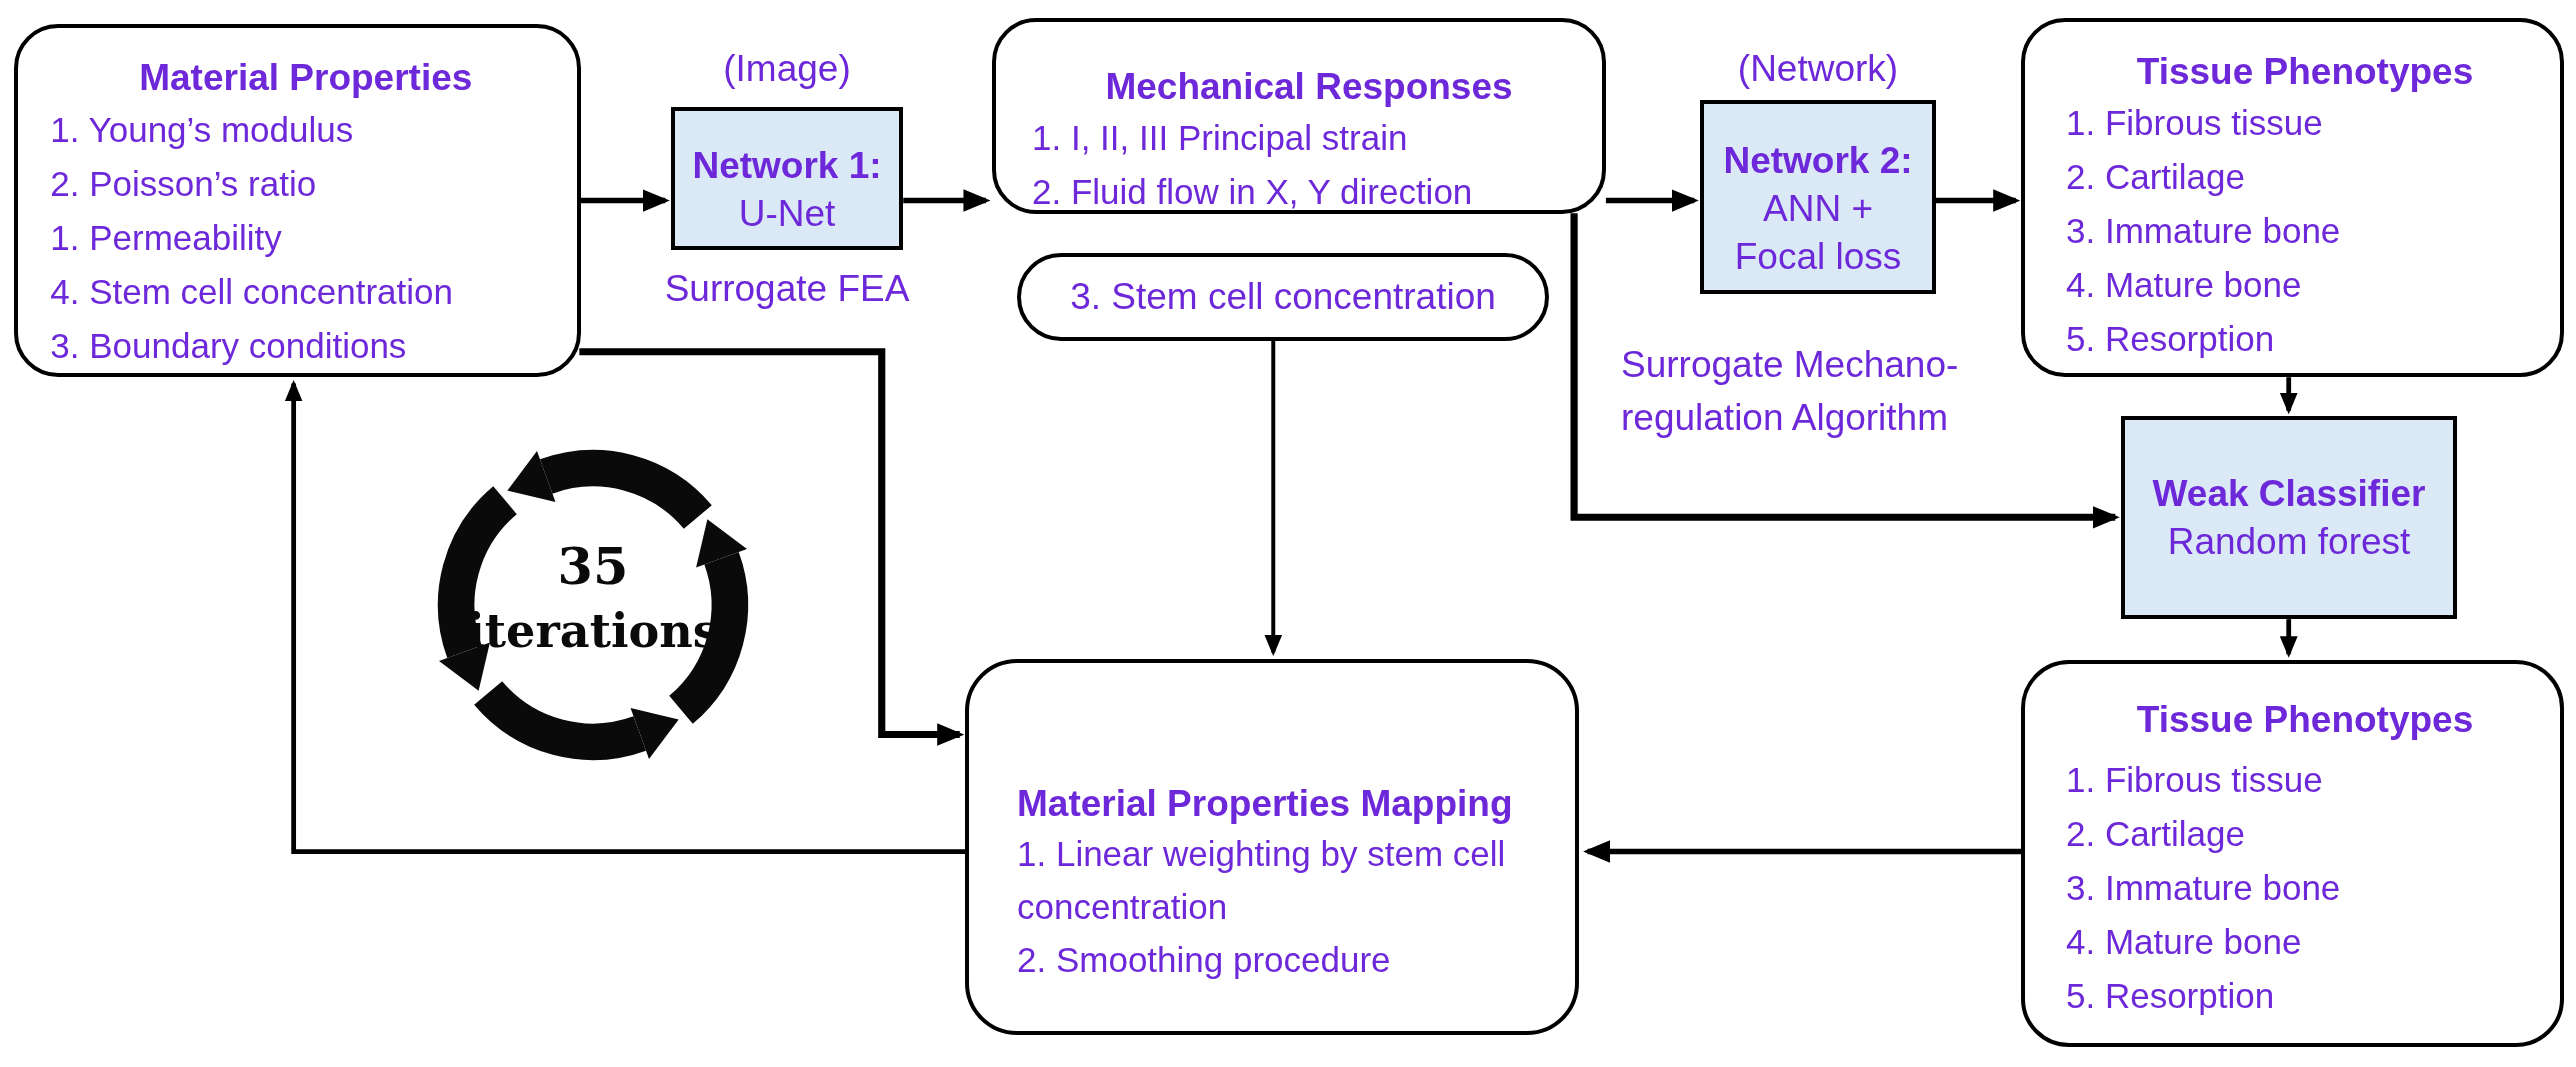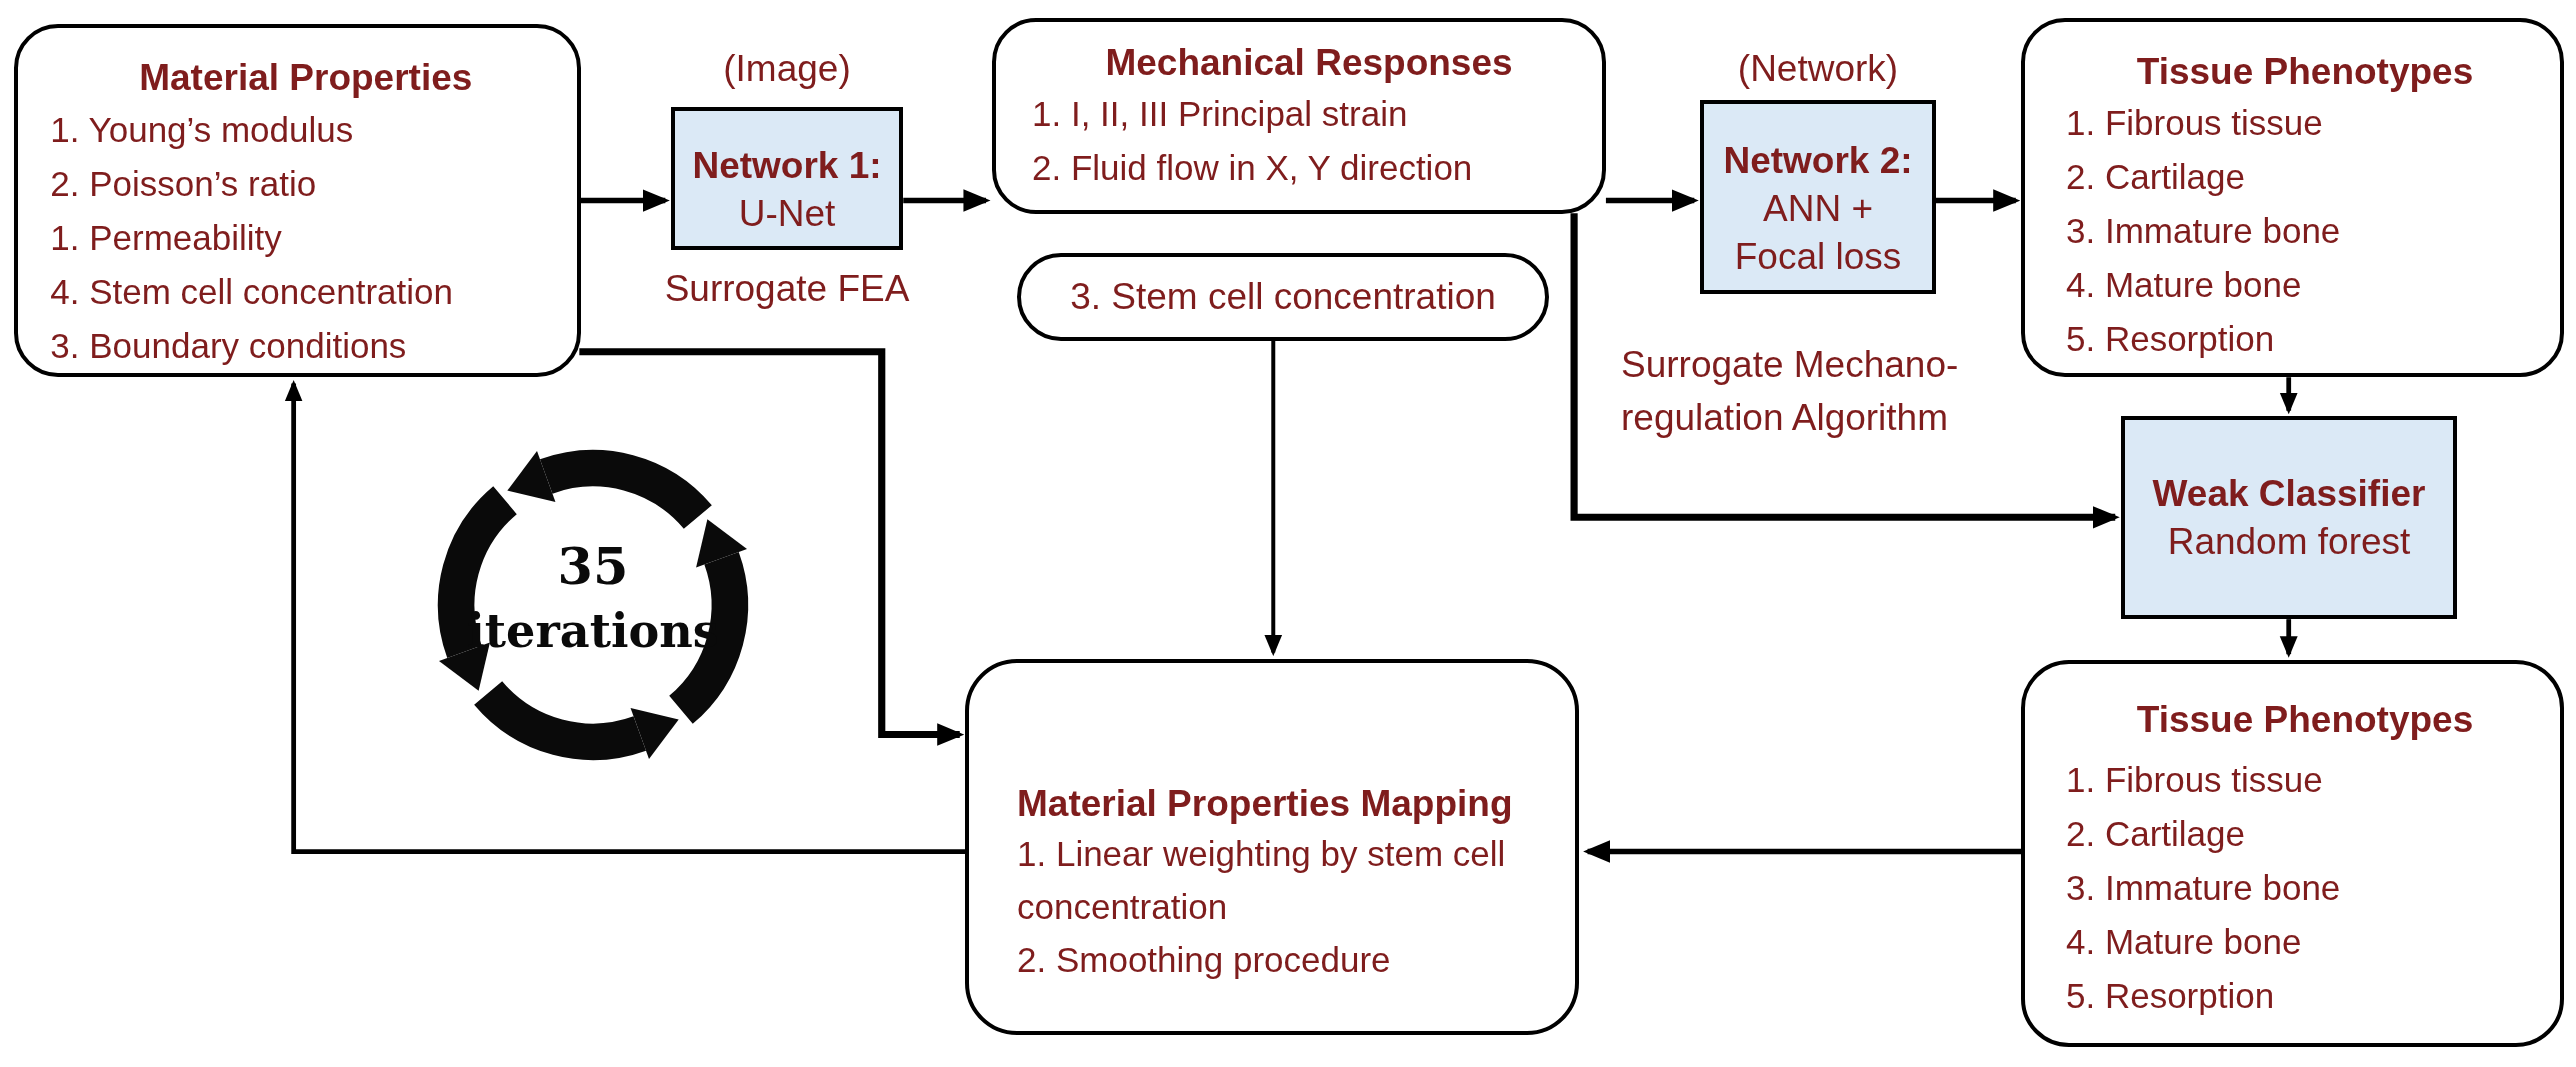--- a/index.html
+++ b/index.html
@@ -1,18 +1,18 @@
 <!DOCTYPE html>
 <html style="font-size:12.7px"><head>
 <meta charset="utf-8">
 <style>
   html,body{margin:0;padding:0;background:#ffffff;}
   #stage{
     position:relative;width:2576px;height:1068px;background:#ffffff;
-    font-family:"Liberation Sans",sans-serif;color:#7f1d1d;overflow:hidden;
+    font-family:"Liberation Sans",sans-serif;color:#6d28d9;overflow:hidden;
   }
   .node{position:absolute;box-sizing:border-box;background:#fff;border:4px solid #000;}
   .rounded{border-radius:44px;}
   .blue{background:#dbe9f6;}
   .node-title{font-weight:bold;font-size:37px;line-height:41px;text-align:center;white-space:nowrap;}
   .left-title{text-align:left;}
   ul.items{list-style:none;margin:4.8px 0 0 0;padding:0;font-size:35px;line-height:54px;}
   ul.items li{white-space:nowrap;}
   .caption{position:absolute;font-size:37px;line-height:45px;white-space:nowrap;}
   .center-x{transform:translateX(-50%);}
@@ -60,21 +60,21 @@
     </ul>
   </div>
 
   <div class="caption center-x" style="left:787px;top:46px;">(Image)</div>
   <div class="node blue blue-label" style="left:671px;top:107px;width:232px;height:143px;padding-top:22px;">
     <div class="bl-line bold">Network 1:</div>
     <div class="bl-line">U-Net</div>
   </div>
   <div class="caption center-x" style="left:787px;top:266px;">Surrogate FEA</div>
 
-  <div class="node rounded" style="left:992px;top:17.5px;width:614px;height:196px;padding:20px 16px 0 36px;">
+  <div class="node rounded" style="left:992px;top:17.5px;width:614px;height:196px;padding:44px 16px 0 36px;">
     <div class="node-title">Mechanical Responses</div>
     <ul class="items">
       <li>1. I, II, III Principal strain</li>
       <li>2. Fluid flow in X, Y direction</li>
     </ul>
   </div>
 
   <div class="node" style="left:1017px;top:253px;width:532px;height:88px;border-radius:44px;">
     <div class="pill-text">3. Stem cell concentration</div>
   </div>

